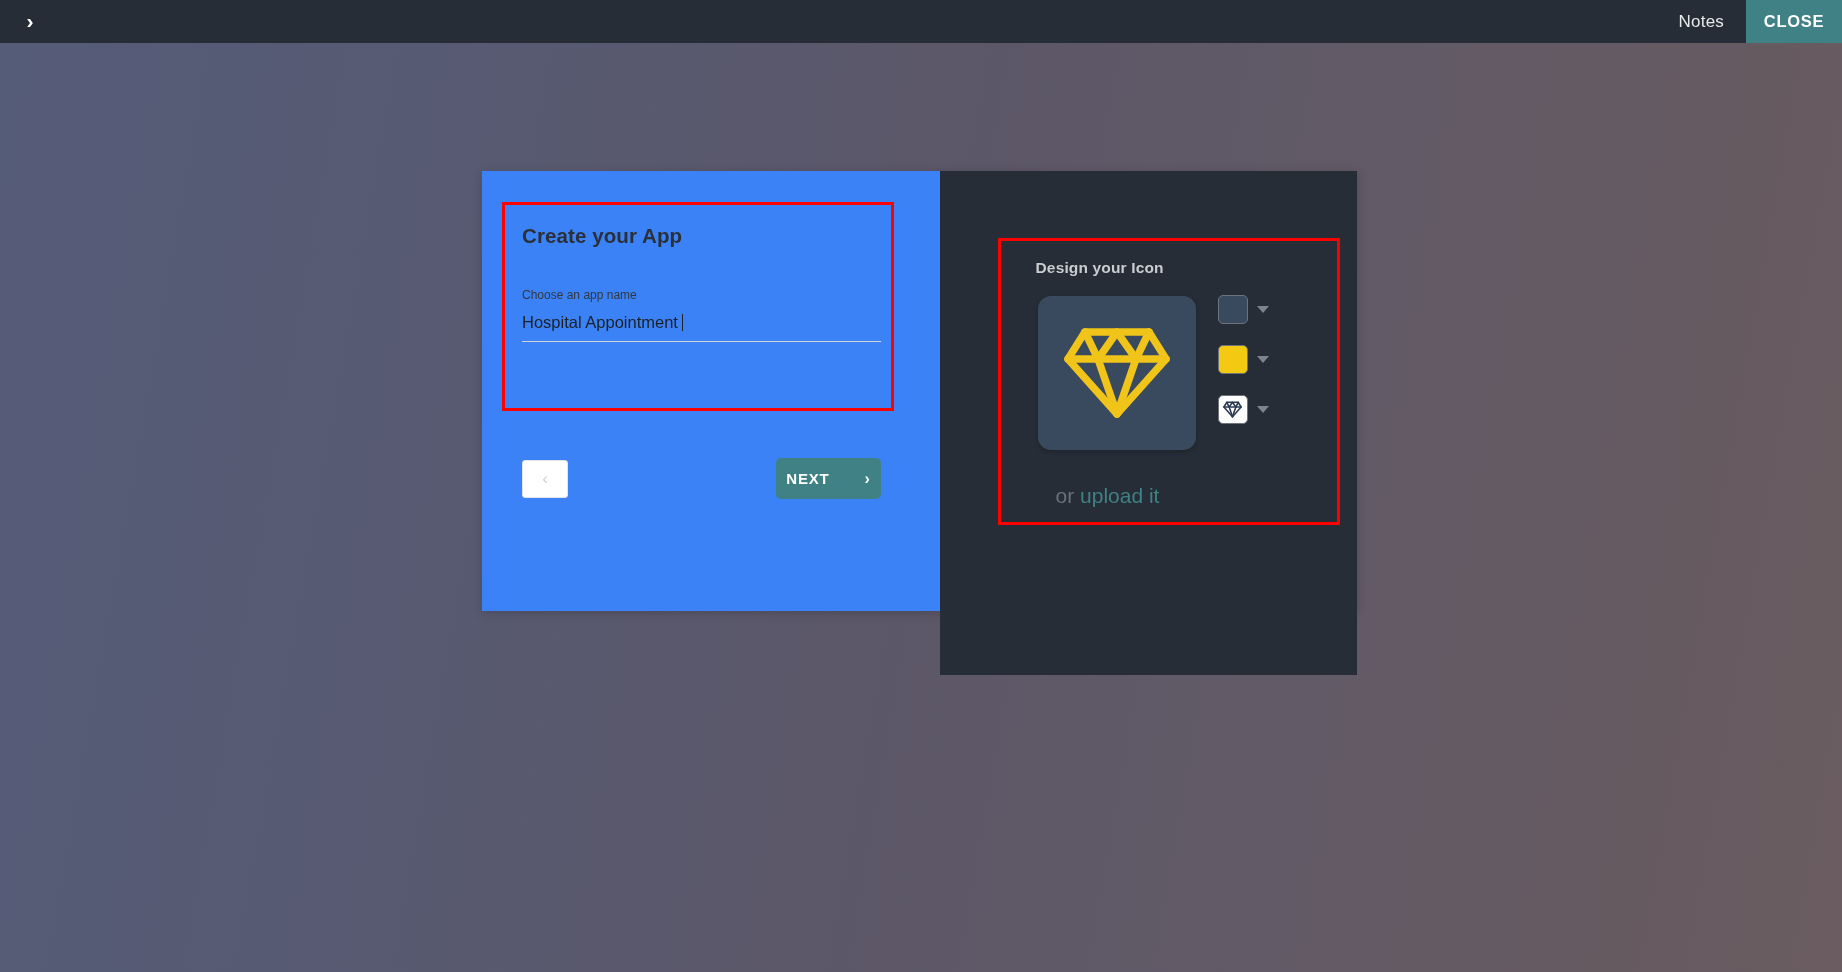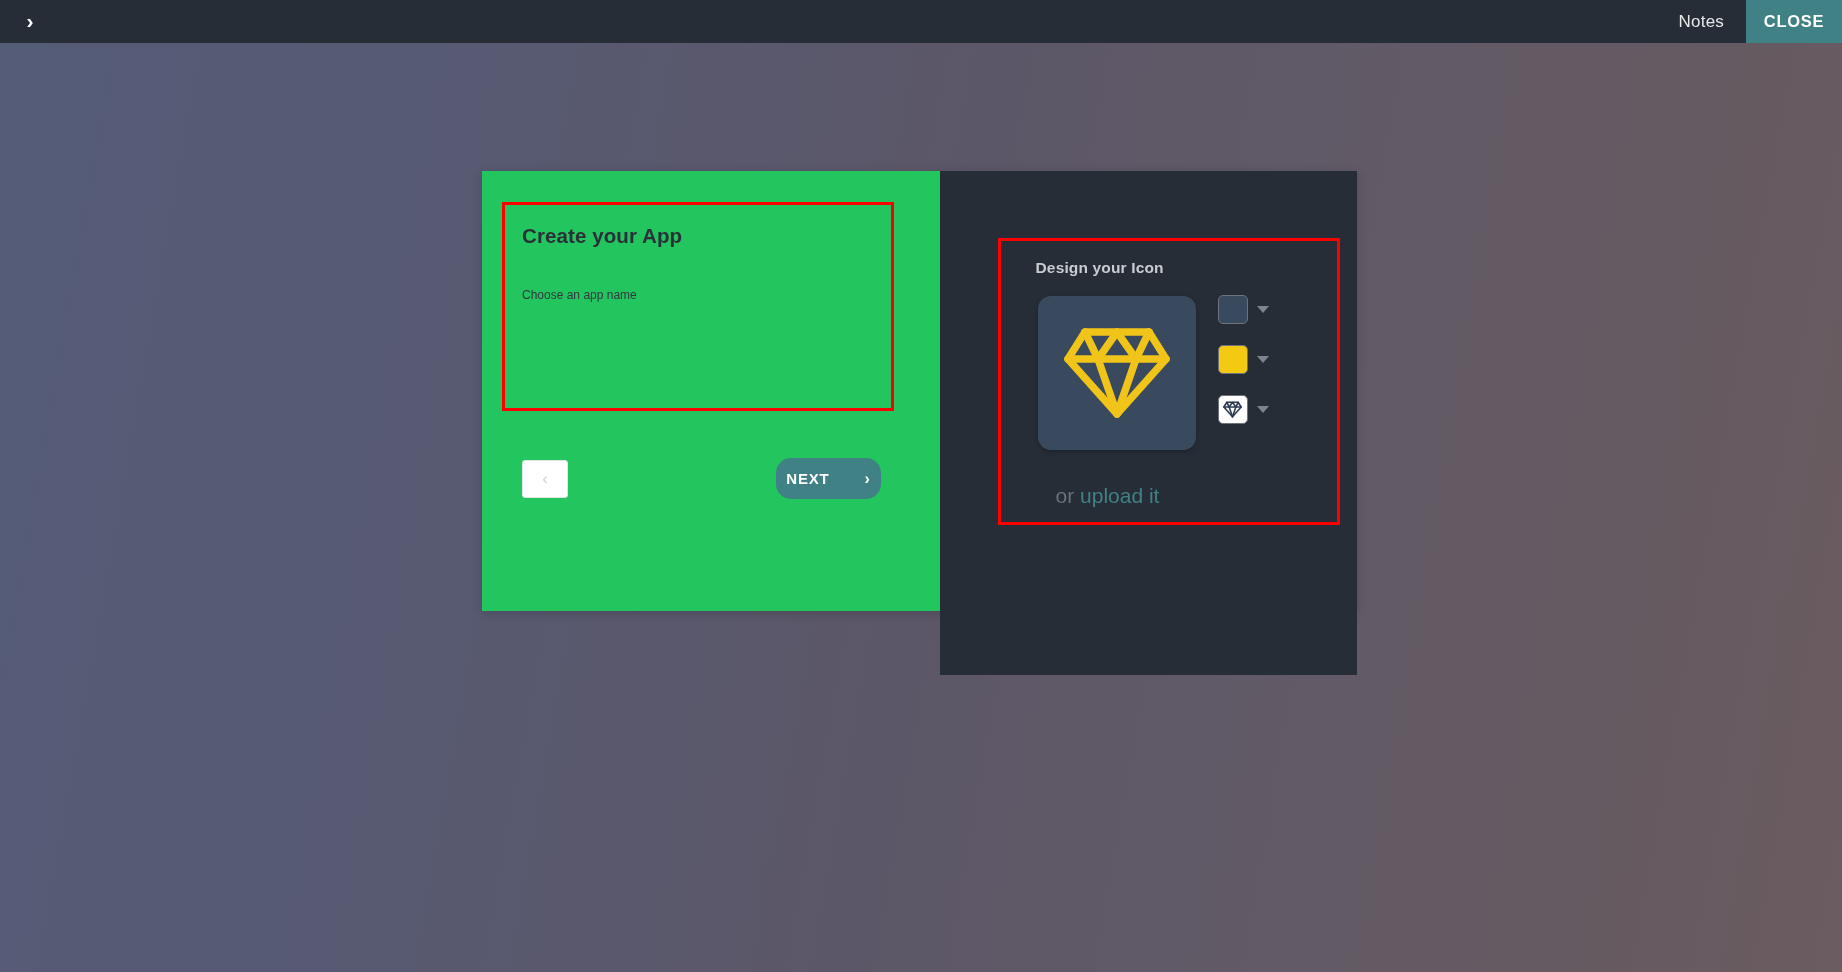--- a/index.html
+++ b/index.html
@@ -72,21 +72,21 @@
     top: 171px;
     width: 875px;
     height: 440px;
     display: flex;
     box-shadow: 0 2px 10px rgba(0,0,0,.18);
   }
 
   .panel-left {
     width: 480px;
     height: 440px;
-    background: #22c55e;
+    background: #3b82f6;
     position: relative;
   }
   .panel-right {
     width: 438px;
     height: 504px;
     background: #272d37;
     position: relative;
   }
 
   
@@ -146,21 +146,21 @@
     align-items: center;
     justify-content: center;
     color: #cfd3d6;
     font-size: 17px;
   }
   .btn-next {
     position: absolute;
     left: 294px; top: 287px;
     width: 105px; height: 41px;
     background: #3f8184;
-    border-radius: 15px;
+    border-radius: 5px;
     display: flex;
     align-items: center;
     justify-content: center;
     gap: 35px;
     color: #ffffff;
     font-size: 15px;
     font-weight: bold;
     letter-spacing: .8px;
     text-align: right;
   }
@@ -239,20 +239,23 @@
 <div class="dialog">
 
   <div class="panel-left">
 
     <div class="annot annot-left"></div>
 
     <div class="form-title">Create your App</div>
 
     <div class="field-label">Choose an app name</div>
 
+    <div class="field-wrap">
+      <div class="field-value"><span>Hospital Appointment</span><span class="caret"></span></div>
+    </div>
 
     <div class="btn-back">
       <span>‹</span>
     </div>
 
     <div class="btn-next">
       <span>NEXT</span>
       <span class="chev">›</span>
     </div>
   </div>

